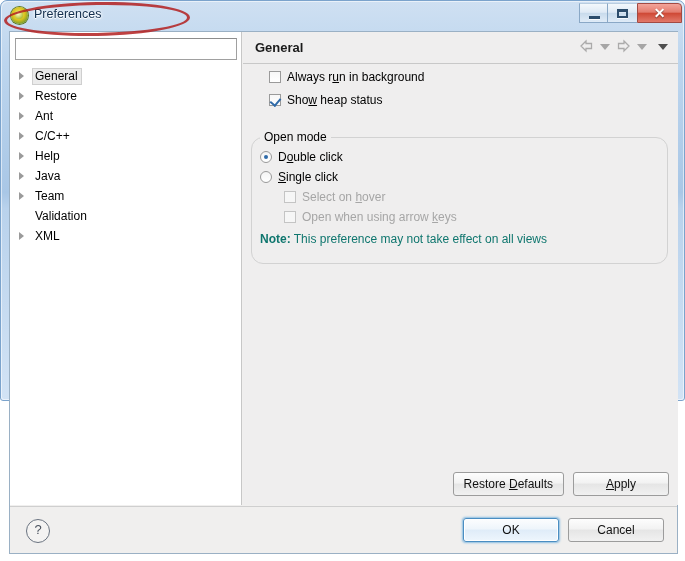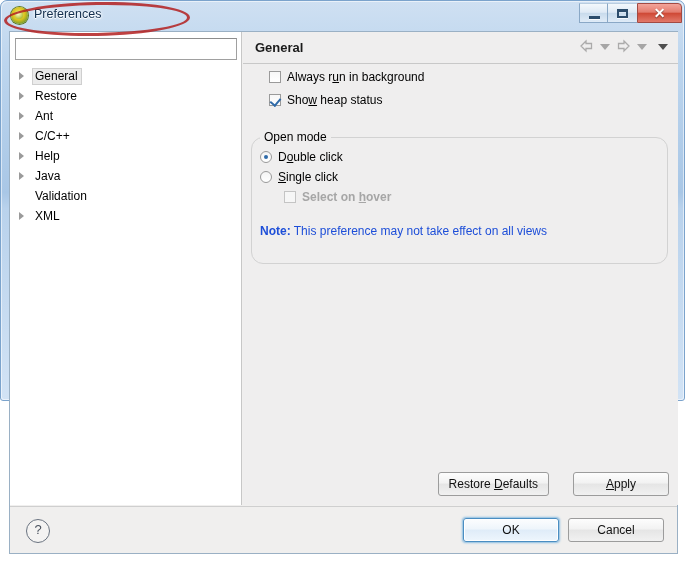--- a/index.html
+++ b/index.html
@@ -323,33 +323,33 @@
     position: absolute;
     left: 3px; top: 3px;
     width: 4px; height: 4px;
     border-radius: 50%;
     background: #2f6aa8;
   }
   .radio-label { font-size: 12px; color: #000; }
   .indent { padding-left: 32px; }
   .note-row {
     padding-left: 8px;
-    margin-top: 17px;
+    margin-top: 5px;
     font-size: 12px;
-    color: #1d4ed8;
+    color: #0f766e;
   }
   .note-row b { font-weight: bold; }
 
   
   #pane-buttons {
     position: absolute;
     right: 9px;
     bottom: 9px;
     display: flex;
-    gap: 24px;
+    gap: 9px;
   }
   .btn {
     height: 24px;
     min-width: 96px;
     box-sizing: border-box;
     border: 1px solid #9c9c9c;
     border-radius: 3px;
     background: linear-gradient(to bottom, #fdfdfd 0%, #f2f2f2 46%, #e5e5e5 50%, #f1f1f1 100%);
     font-family: "Liberation Sans", sans-serif;
     font-size: 12px;
@@ -463,20 +463,24 @@
             <span class="tree-arrow"></span>
             <span class="tree-label">C/C++</span>
           </div>
           <div class="tree-row">
             <span class="tree-arrow"></span>
             <span class="tree-label">Help</span>
           </div>
           <div class="tree-row">
             <span class="tree-arrow"></span>
             <span class="tree-label">Java</span>
+          </div>
+          <div class="tree-row">
+            <span class="tree-arrow"></span>
+            <span class="tree-label">Team</span>
           </div>
           <div class="tree-row">
             <span class="tree-label">Validation</span>
           </div>
           <div class="tree-row">
             <span class="tree-arrow"></span>
             <span class="tree-label">XML</span>
           </div>
         </div>
     </div>
@@ -518,23 +522,27 @@
           <div class="group-title">Open mode</div>
           <div id="group-body" style="padding-top:9px;">
               <div class="radio-row">
                 <span class="radio selected"></span>
                 <span class="radio-label">D<u>o</u>uble click</span>
               </div>
               <div class="radio-row">
                 <span class="radio"></span>
                 <span class="radio-label"><u>S</u>ingle click</span>
               </div>
-              <div class="chk-row indent" style="margin-top: 0px; font-weight: bold;">
+              <div class="chk-row indent" style="margin-top: 0px;">
                 <span class="chkbox disabled"></span>
                 <span class="chk-label disabled">Select on <u>h</u>over</span>
+              </div>
+              <div class="chk-row indent" style="margin-top: 0px;">
+                <span class="chkbox disabled"></span>
+                <span class="chk-label disabled">Open when using arrow <u>k</u>eys</span>
               </div>
               <div class="note-row"><b>Note:</b><span> This preference may not take effect on all views</span></div>
             </div>
         </div>
 
         <div id="pane-buttons">
           <div class="btn wide">
             <span>
               <span id="rd-pre">Restore </span><u id="rd-mn">D</u><span id="rd-post">efaults</span>
             </span>

